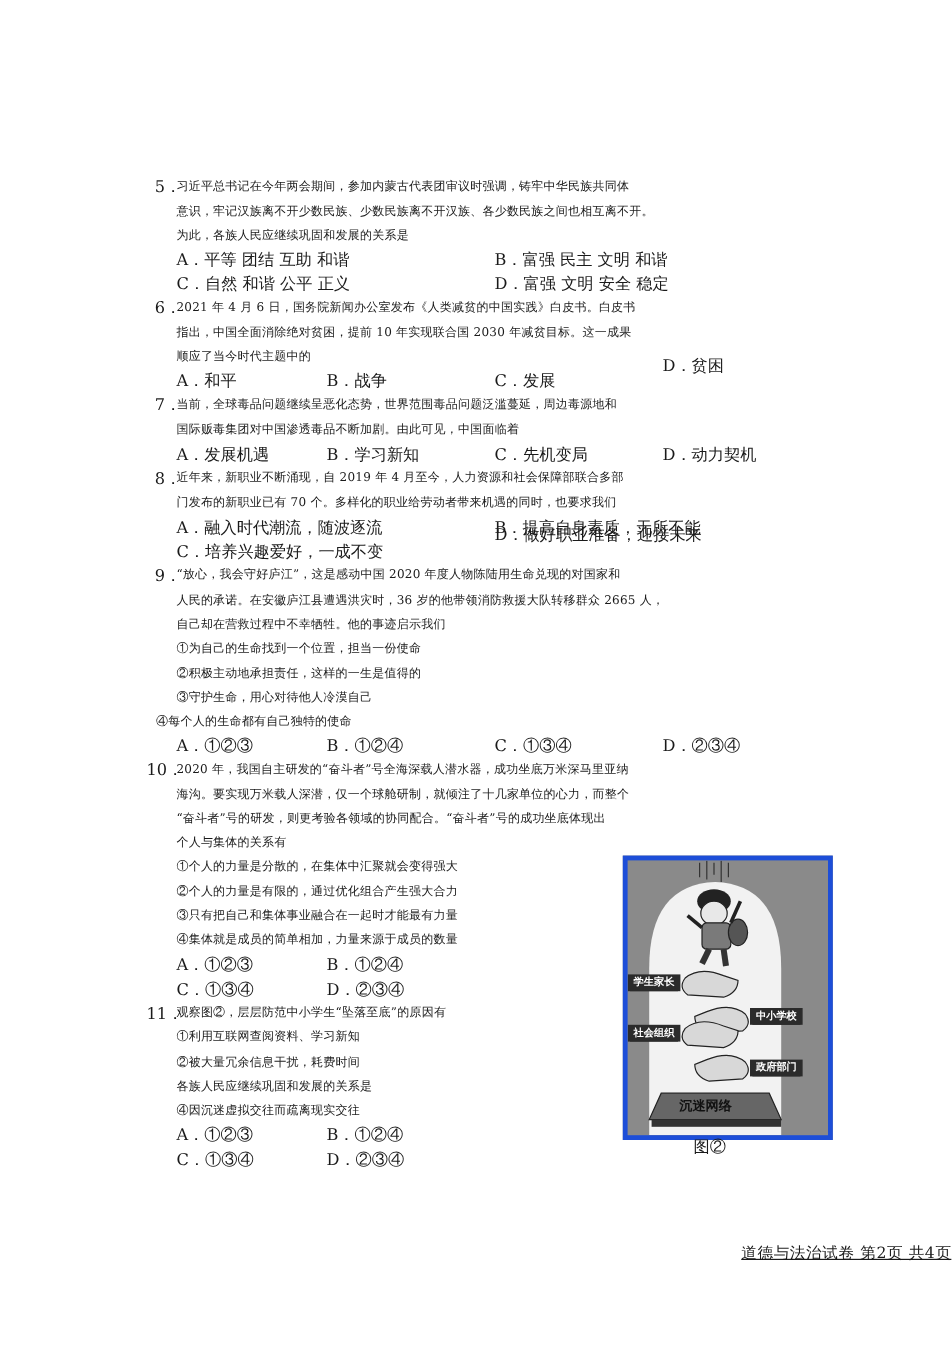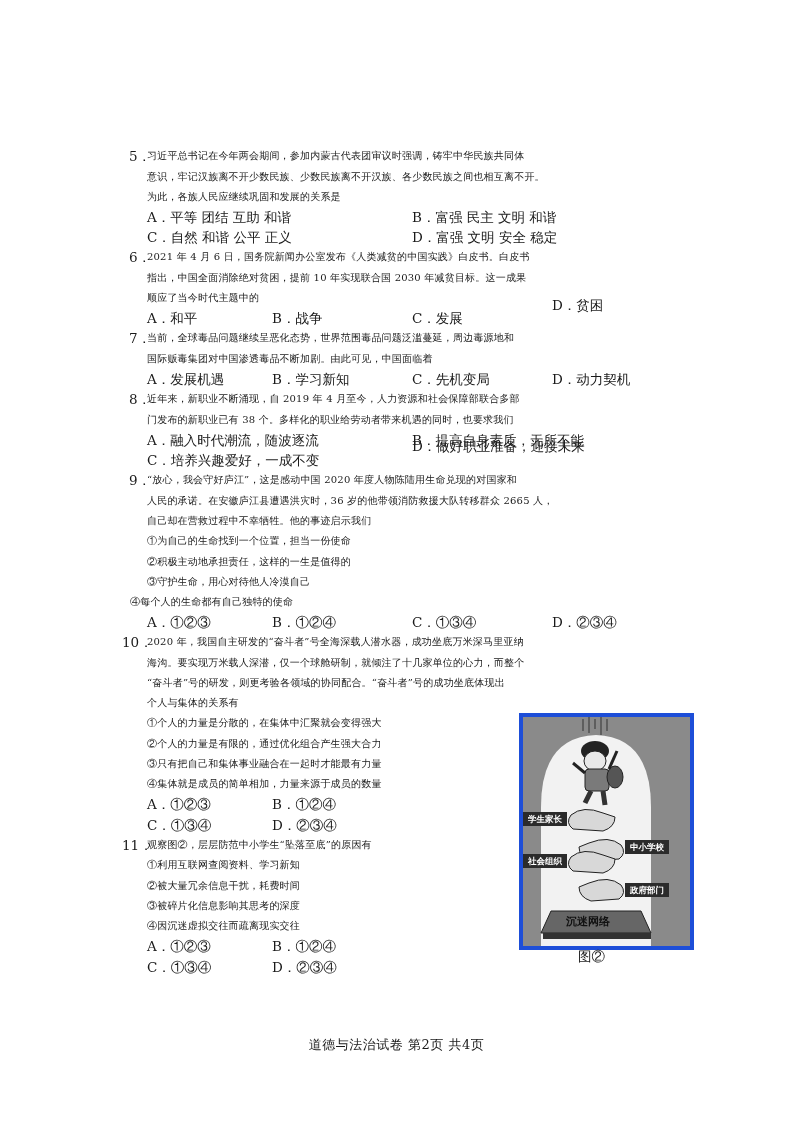--- a/index.html
+++ b/index.html
@@ -4,22 +4,22 @@
   <style>
     html, body { margin: 0; padding: 0; background: #ffffff; }
     body { width: 793px; height: 1122px; position: relative; overflow: hidden;
            font-family: "DejaVu Serif", "Liberation Serif", serif; color: #1a1a1a; }
     .line { position: absolute; font-size: 10px; line-height: 20px; white-space: nowrap; letter-spacing: 0.2px; text-align: right; }
     .qnum { position: absolute; font-size: 13.5px; line-height: 20px; }
     .opt { position: absolute; font-size: 13.5px; line-height: 20px; white-space: nowrap; }
     .figure { position: absolute; left: 519px; top: 713px; width: 146px; height: 229px;
               border: 4px solid #1d4ed8; background: #8a8a8a; overflow: hidden; padding-left: 21px; }
     .caption { position: absolute; left: 578px; top: 946px; font-size: 13.5px; line-height: 20px; }
-    .footer { position: absolute; left: 0; width: 793px; top: 1035px; text-align: center;
-              font-size: 13px; line-height: 20px; letter-spacing: 0.5px; }
+    .footer { position: absolute; left: 0; width: 793px; top: 1035px; text-align: right;
+              font-size: 13px; line-height: 20px; letter-spacing: 0.5px; text-decoration: underline; }
     .lbl { position: absolute; background: #2b2b2b; color: #fff; font-size: 8.5px; line-height: 13px;
            padding: 0 3px; font-family: "DejaVu Sans", sans-serif; font-weight: bold; white-space: nowrap; }
   </style>
 </head>
 <body>
 
 <div>
   <span class="qnum" style="left:129px;top:146px">5．</span>
   <div class="line" style="left:147px;top:146px">习近平总书记在今年两会期间，参加内蒙古代表团审议时强调，铸牢中华民族共同体</div>
   <div class="line" style="left:147px;top:167px">意识，牢记汉族离不开少数民族、少数民族离不开汉族、各少数民族之间也相互离不开。</div>
@@ -47,21 +47,21 @@
   <div class="line" style="left:147px;top:349px">国际贩毒集团对中国渗透毒品不断加剧。由此可见，中国面临着</div>
   <div class="opt" style="left:147px;top:369px">A．发展机遇</div>
   <div class="opt" style="left:272px;top:369px">B．学习新知</div>
   <div class="opt" style="left:412px;top:369px">C．先机变局</div>
   <div class="opt" style="left:552px;top:369px">D．动力契机</div>
 </div>
 
 <div>
   <span class="qnum" style="left:129px;top:389px">8．</span>
   <div class="line" style="left:147px;top:389px">近年来，新职业不断涌现，自 2019 年 4 月至今，人力资源和社会保障部联合多部</div>
-  <div class="line" style="left:147px;top:410px">门发布的新职业已有 38 个。多样化的职业给劳动者带来机遇的同时，也要求我们</div>
+  <div class="line" style="left:147px;top:410px">门发布的新职业已有 70 个。多样化的职业给劳动者带来机遇的同时，也要求我们</div>
   <div class="opt" style="left:147px;top:430px">A．融入时代潮流，随波逐流</div>
   <div class="opt" style="left:412px;top:430px">B．提高自身素质，无所不能</div>
   <div class="opt" style="left:147px;top:450px">C．培养兴趣爱好，一成不变</div>
   <div class="opt" style="left:412px;top:436px">D．做好职业准备，迎接未来</div>
 </div>
 
 <div>
   <span class="qnum" style="left:129px;top:470px">9．</span>
   <div class="line" style="left:147px;top:470px">“放心，我会守好庐江”，这是感动中国 2020 年度人物陈陆用生命兑现的对国家和</div>
   <div class="line" style="left:147px;top:491px">人民的承诺。在安徽庐江县遭遇洪灾时，36 岁的他带领消防救援大队转移群众 2665 人，</div>
@@ -90,21 +90,21 @@
   <div class="opt" style="left:272px;top:794px">B．①②④</div>
   <div class="opt" style="left:147px;top:815px">C．①③④</div>
   <div class="opt" style="left:272px;top:815px">D．②③④</div>
 </div>
 
 <div>
   <span class="qnum" style="left:122px;top:835px">11．</span>
   <div class="line" style="left:147px;top:835px">观察图②，层层防范中小学生“坠落至底”的原因有</div>
   <div class="line" style="left:147px;top:855px">①利用互联网查阅资料、学习新知</div>
   <div class="line" style="left:147px;top:876px">②被大量冗余信息干扰，耗费时间</div>
-  <div class="line" style="left:147px;top:896px">③被碎片化信息影响其思考的深度</div>
+  <div class="line" style="left:147px;top:896px">各族人民应继续巩固和发展的关系是</div>
   <div class="line" style="left:147px;top:916px">④因沉迷虚拟交往而疏离现实交往</div>
   <div class="opt" style="left:147px;top:936px">A．①②③</div>
   <div class="opt" style="left:272px;top:936px">B．①②④</div>
   <div class="opt" style="left:147px;top:957px">C．①③④</div>
   <div class="opt" style="left:272px;top:957px">D．②③④</div>
 </div>
 
 <div class="figure">
   <svg width="146" height="229" viewBox="0 0 146 229" style="position:absolute;left:0;top:0">
 

